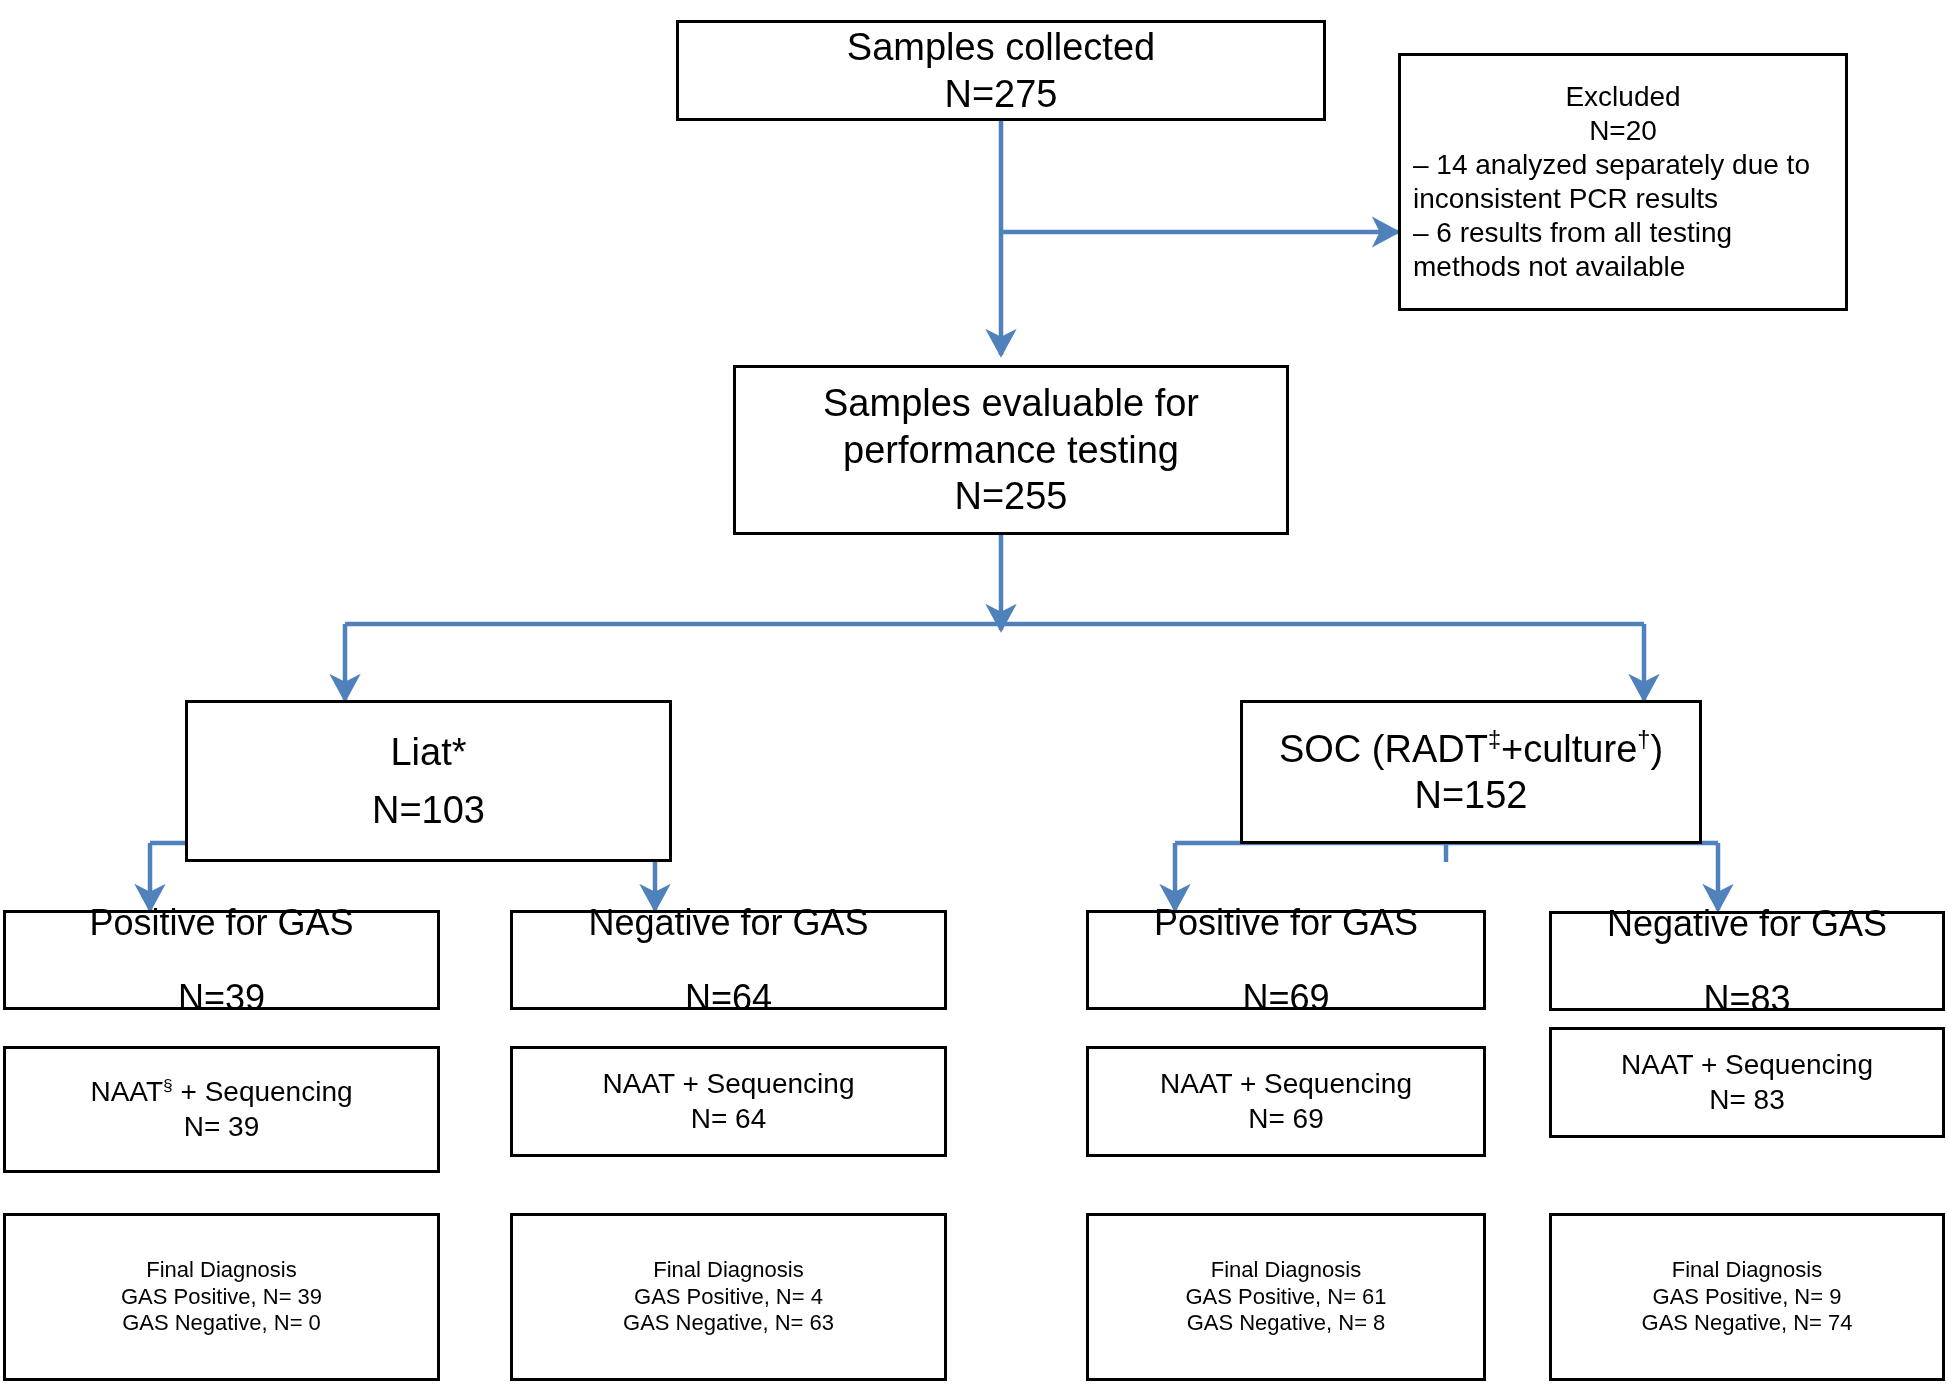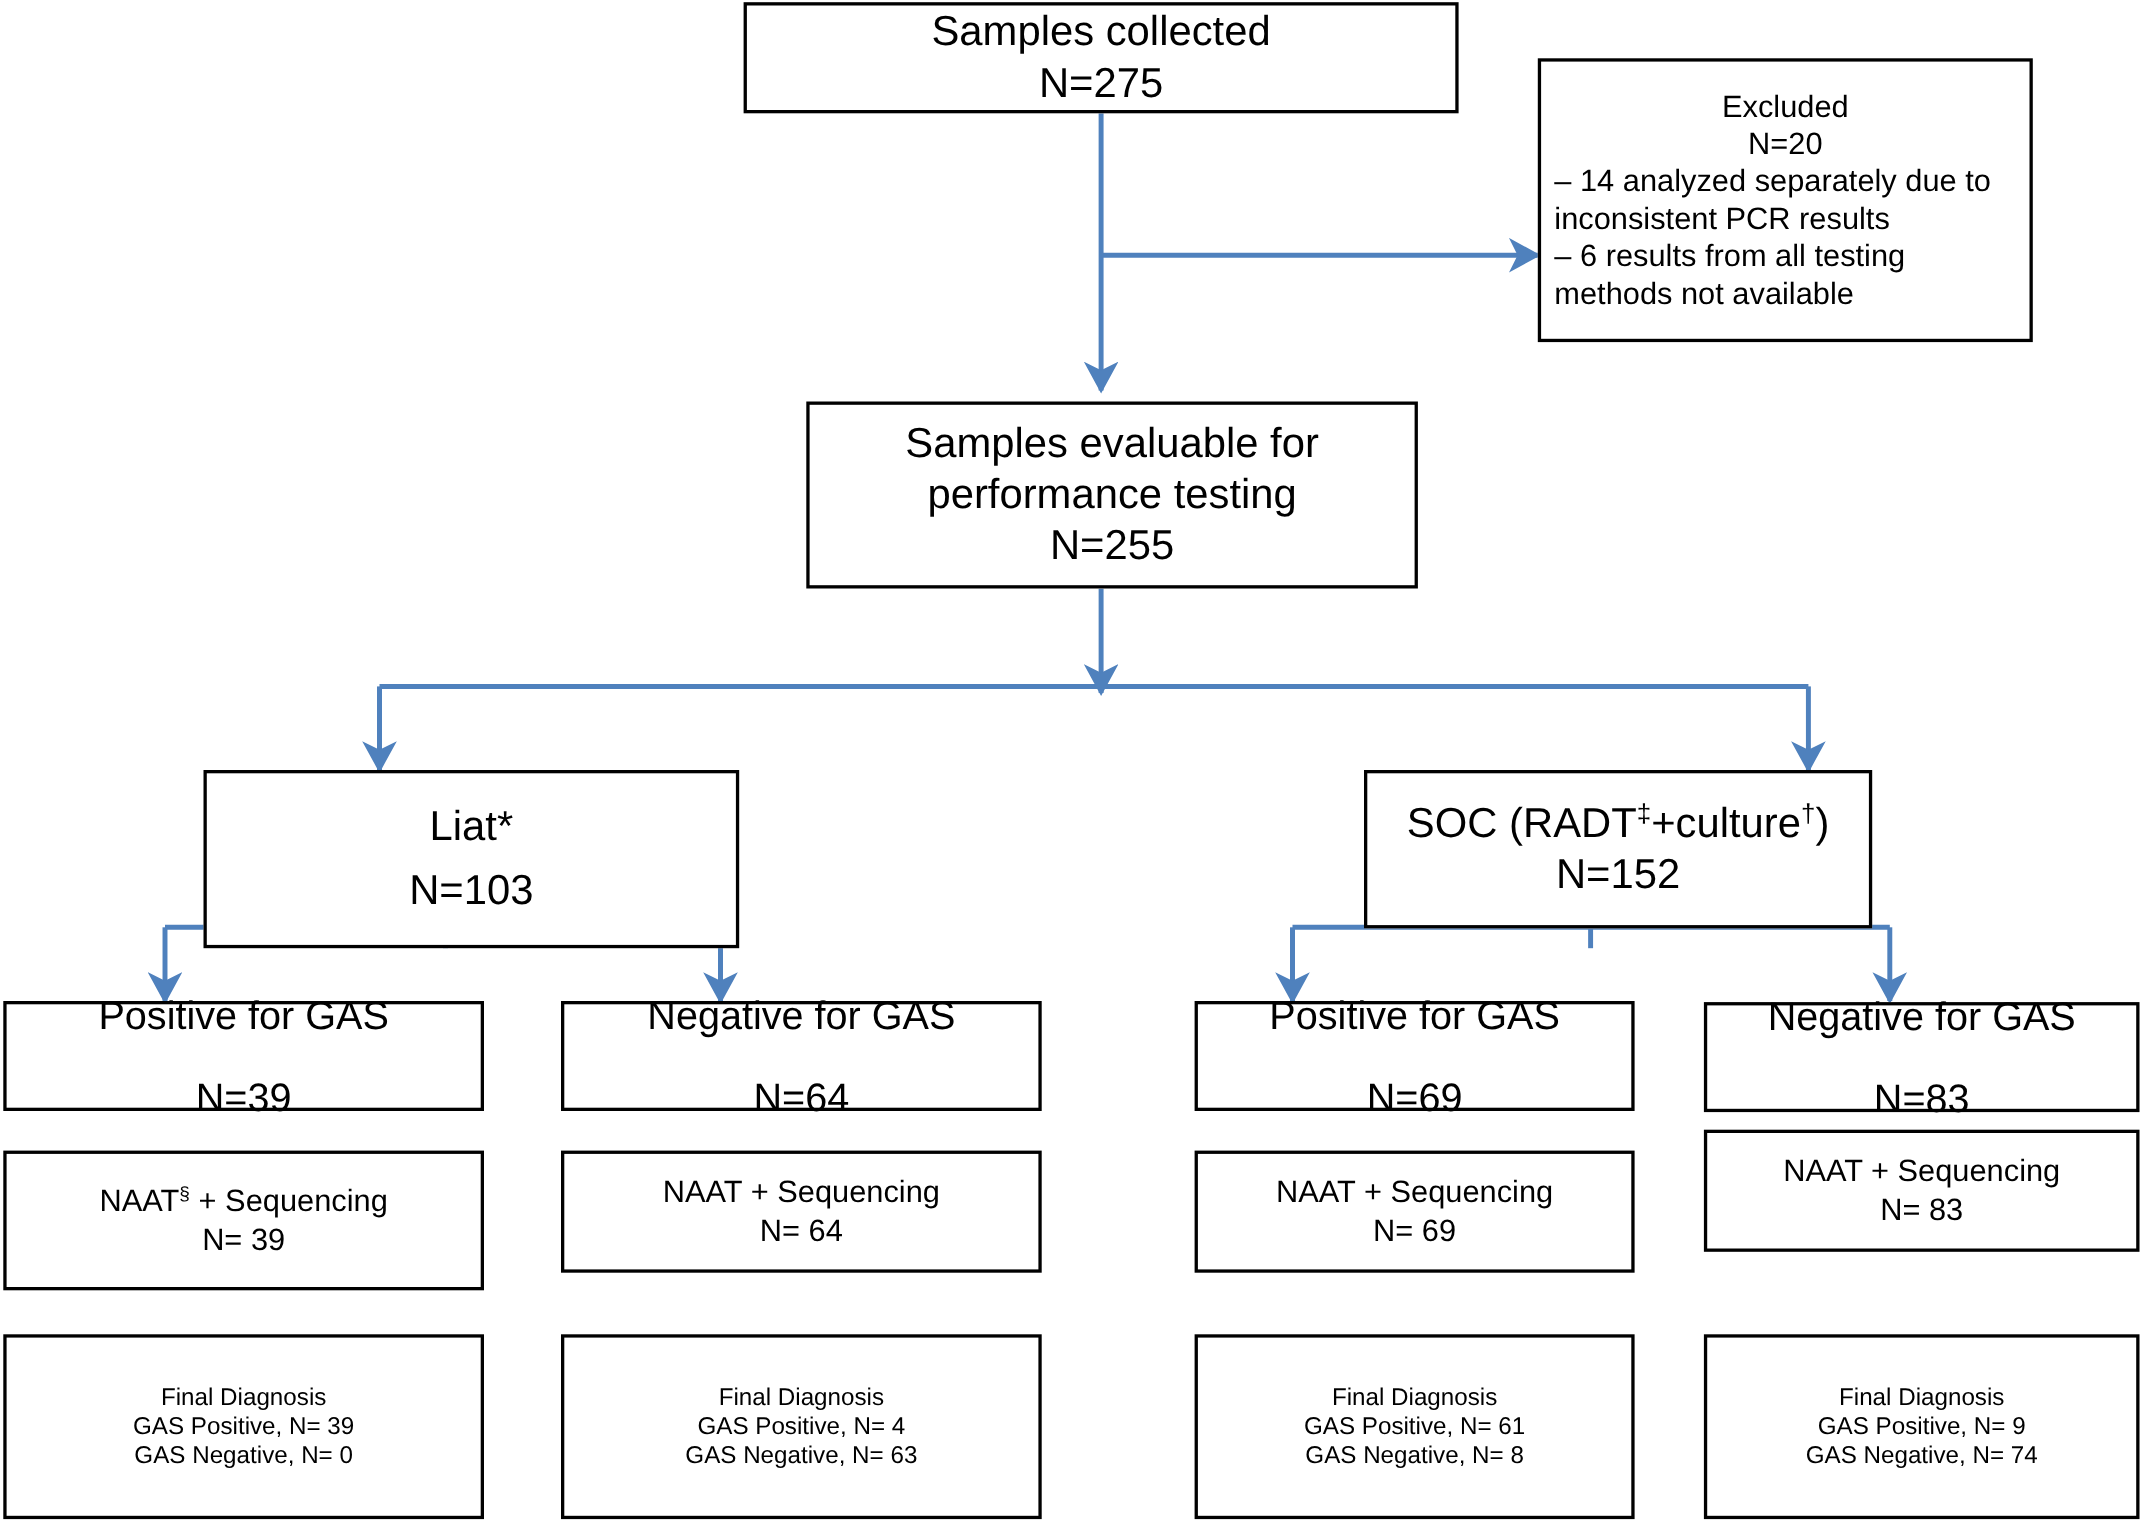--- a/index.html
+++ b/index.html
@@ -90,21 +90,21 @@
       <path d="M 150 843 L 150 910" marker-end="url(#arrow)"></path>
       <path d="M 655 843 L 655 910" marker-end="url(#arrow)"></path>
 
       <path d="M 1446 862 L 1446 843"></path>
       <path d="M 1175 843 L 1718 843"></path>
       <path d="M 1175 843 L 1175 910" marker-end="url(#arrow)"></path>
       <path d="M 1718 843 L 1718 910" marker-end="url(#arrow)"></path>
     </g>
   </svg>
 
-  <div class="node fs-38" style="left:676px; top:2px; width:650px; height:101px;">
+  <div class="node fs-38" style="left:676px; top:20px; width:650px; height:101px;">
     <span class="ln">Samples collected</span>
     <span class="ln">N=275</span>
   </div>
 
   <div class="node wrap align-left fs-34" style="left:1398px; top:53px; width:450px; height:258px; padding:6px 12px;">
     <span class="ln ctr">Excluded</span>
     <span class="ln ctr">N=20</span>
     <span class="ln">– 14 analyzed separately due to inconsistent PCR results</span>
     <span class="ln">– 6 results from all testing methods not available</span>
   </div>

